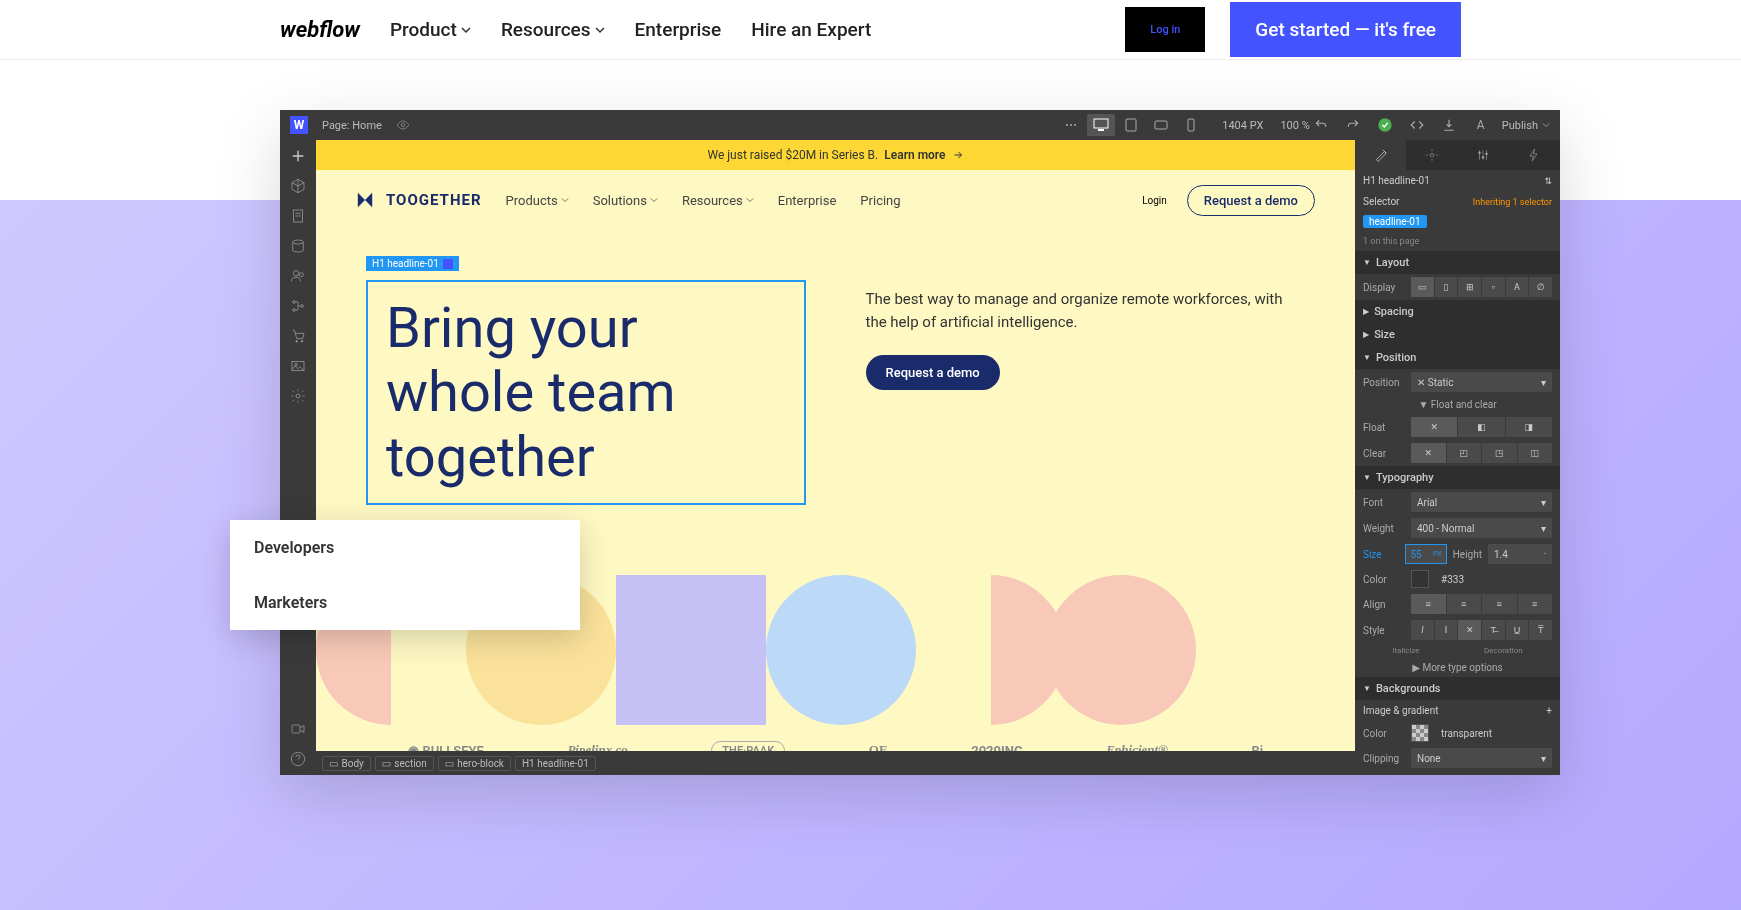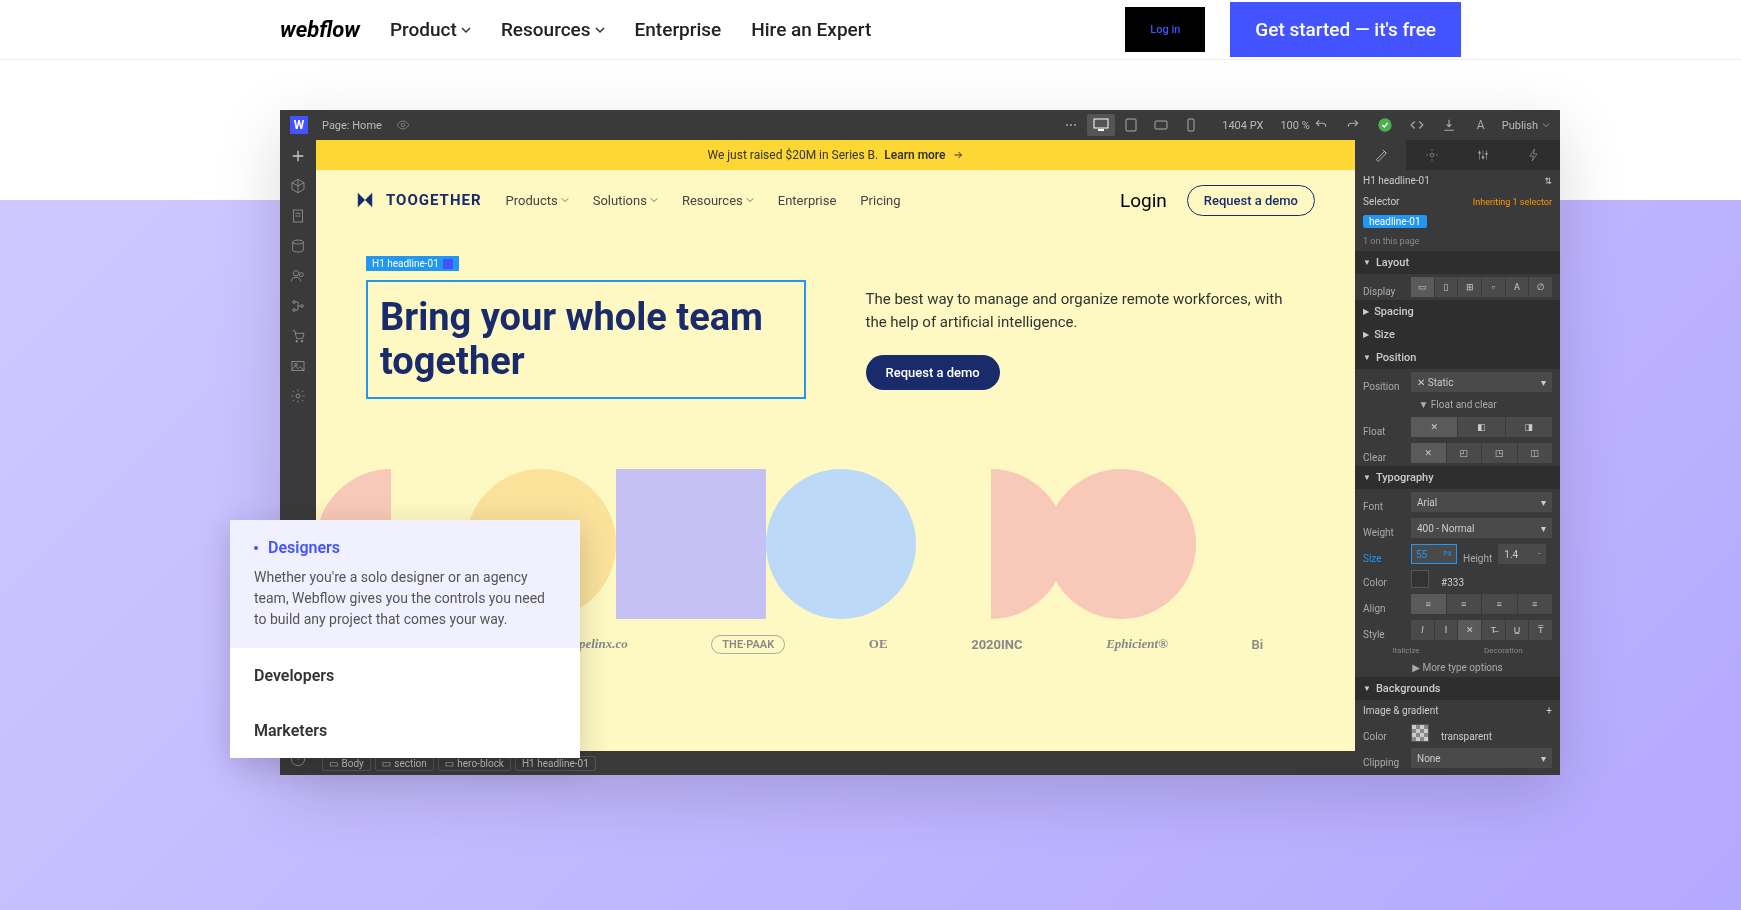--- a/index.html
+++ b/index.html
@@ -35,39 +35,39 @@
 .site-nav-left{display:flex;align-items:center;gap:24px}
 .site-logo{display:flex;align-items:center;gap:12px;font-weight:700;font-size:15px;letter-spacing:1px;color:#1a2b6b}
 .site-logo-mark{width:18px;height:18px}
 .site-nav-item{font-size:13px;color:#444;display:flex;align-items:center;gap:3px}
 .site-nav-right{display:flex;align-items:center;gap:20px}
 .demo-btn{border:1.5px solid #1a2b6b;border-radius:18px;padding:7px 16px;font-size:13px;color:#1a2b6b;font-weight:500}
 .hero{padding:50px 50px 30px;display:flex;gap:60px}
 .hero-left{flex:1;position:relative}
 .selection-tag{position:absolute;top:-24px;left:0;background:#2196f3;color:#fff;font-size:10px;padding:2px 6px;display:flex;align-items:center;gap:4px}
 .selection-tag .gear{width:10px;height:10px;background:#4353ff;display:inline-block}
-.headline{border:2px solid #2196f3;padding:14px 12px;font-size:38px;font-weight:700;line-height:1.15;color:#1a2b6b}
+.headline{border:2px solid #2196f3;padding:14px 18px;font-size:56px;font-weight:400;line-height:1.15;color:#1a2b6b}
 .hero-right{flex:1;padding-top:8px}
 .subhead{font-size:15px;color:#333;line-height:1.5;margin-bottom:22px}
 .demo-fill{background:#1a2b6b;color:#fff;border-radius:18px;padding:10px 20px;font-size:13px;font-weight:500;display:inline-block}
 .shapes{height:160px;display:flex;align-items:flex-end;overflow:hidden;margin-top:30px}
 .sh{height:150px;width:150px}
 .logos-row{height:50px;display:flex;align-items:center;justify-content:space-around;padding:0 50px;color:#888;font-size:13px;font-weight:600}
 .bc{position:absolute;bottom:0;left:36px;right:205px;height:24px;background:#3a3a3a;display:flex;align-items:center;padding:0 6px;gap:4px;font-size:10px;color:#bbb}
 .bc-item{border:1px solid #555;border-radius:2px;padding:1px 6px;display:flex;align-items:center;gap:3px}
 .dright{width:205px;background:#3a3a3a;color:#ccc;font-size:11px;display:flex;flex-direction:column}
 .dright-tabs{height:30px;background:#2e2e2e;display:flex}
 .dright-tab{flex:1;display:flex;align-items:center;justify-content:center}
 .dright-tab.active{background:#3a3a3a}
 .panel-row{padding:5px 8px;display:flex;align-items:center;justify-content:space-between;font-size:10px}
 .panel-header{background:#2e2e2e;padding:5px 8px;font-size:11px;font-weight:500;display:flex;align-items:center;gap:5px}
 .chev-r{font-size:8px}
 .selector-tag{background:#2196f3;color:#fff;padding:1px 6px;border-radius:2px;font-size:10px;display:inline-block}
 .inherit{color:#ff9800;font-size:9px}
-.prop-row{display:flex;align-items:flex-end;padding:3px 8px;gap:6px;font-size:10px}
+.prop-row{display:flex;align-items:center;padding:3px 8px;gap:6px;font-size:10px}
 .prop-label{width:42px;color:#aaa}
 .btn-grp{display:flex;gap:1px;flex:1}
 .btn-grp .b{background:#4a4a4a;flex:1;height:20px;display:flex;align-items:center;justify-content:center;font-size:9px}
 .btn-grp .b.active{background:#5a5a5a}
 .sel-input{background:#4a4a4a;flex:1;height:20px;display:flex;align-items:center;padding:0 6px;font-size:10px;justify-content:space-between}
 .size-input{background:#4a4a4a;width:46px;height:20px;border:1px solid #2196f3;display:flex;align-items:center;padding:0 4px;font-size:10px;color:#2196f3;justify-content:space-between}
 .sz-label{color:#2196f3}
 .color-sw{width:18px;height:18px;background:#333;border:1px solid #555}
 .more-opts{text-align:center;padding:4px;font-size:10px;color:#aaa}
 .audience-popup{position:absolute;top:520px;left:230px;width:350px;background:#fff;box-shadow:0 8px 30px rgba(0,0,0,0.18);padding:0}
@@ -273,21 +273,21 @@
           <div class="site-nav-item">
               <span>Resources</span>
               <svg width="8" height="8" viewBox="0 0 10 10">
                 <path d="M1 3l4 4 4-4" stroke="#555" fill="none"></path>
               </svg>
             </div>
           <div class="site-nav-item">Enterprise</div>
           <div class="site-nav-item">Pricing</div>
         </div>
         <div class="site-nav-right">
-          <span style="font-size:19px">Login</span>
+          <span style="font-size:10px">Login</span>
           <div class="demo-btn">Request a demo</div>
         </div>
       </div>
       <div class="hero">
         <div class="hero-left">
           <div class="selection-tag">
               <span>H1 headline-01</span>
               <span class="gear"></span>
             </div>
           <div class="headline">Bring your whole team together</div>
@@ -438,21 +438,21 @@
             <span>▾</span>
           </div>
         </div>
       <div class="prop-row">
         <span class="prop-label sz-label">Size</span>
         <div class="size-input">
             <span>55</span>
             <span style="font-size:7px">PX</span>
           </div>
         <span style="color:#aaa;font-size:10px">Height</span>
-        <div class="sel-input" style="width:48px;flex:none">
+        <div class="sel-input" style="width:64px;flex:none">
             <span>1.4</span>
             <span style="font-size:7px">-</span>
           </div>
       </div>
       <div class="prop-row">
           <span class="prop-label">Color</span>
           <div class="color-sw"></div>
           <span style="margin-left:6px">#333</span>
         </div>
       <div class="prop-row">
@@ -510,26 +510,19 @@
     <div class="bc-item">▭ <span>Body</span></div>
     <div class="bc-item">▭ <span>section</span></div>
     <div class="bc-item">▭ <span>hero-block</span></div>
     <div class="bc-item">
         <span>H1 headline-01</span>
       </div>
   </div>
 </div>
 
 <div class="audience-popup">
-  <div class="aud-item active">
-    <div class="aud-title">
-        <span class="dot"></span>
-        <span>Designers</span>
-      </div>
-    <div class="aud-desc">Whether you're a solo designer or an agency team, Webflow gives you the controls you need to build any project that comes your way.</div>
-  </div>
   <div class="aud-item">
     <div class="aud-title">Developers</div>
   </div>
   <div class="aud-item">
     <div class="aud-title">Marketers</div>
   </div>
 </div>
 
 </body></html>

